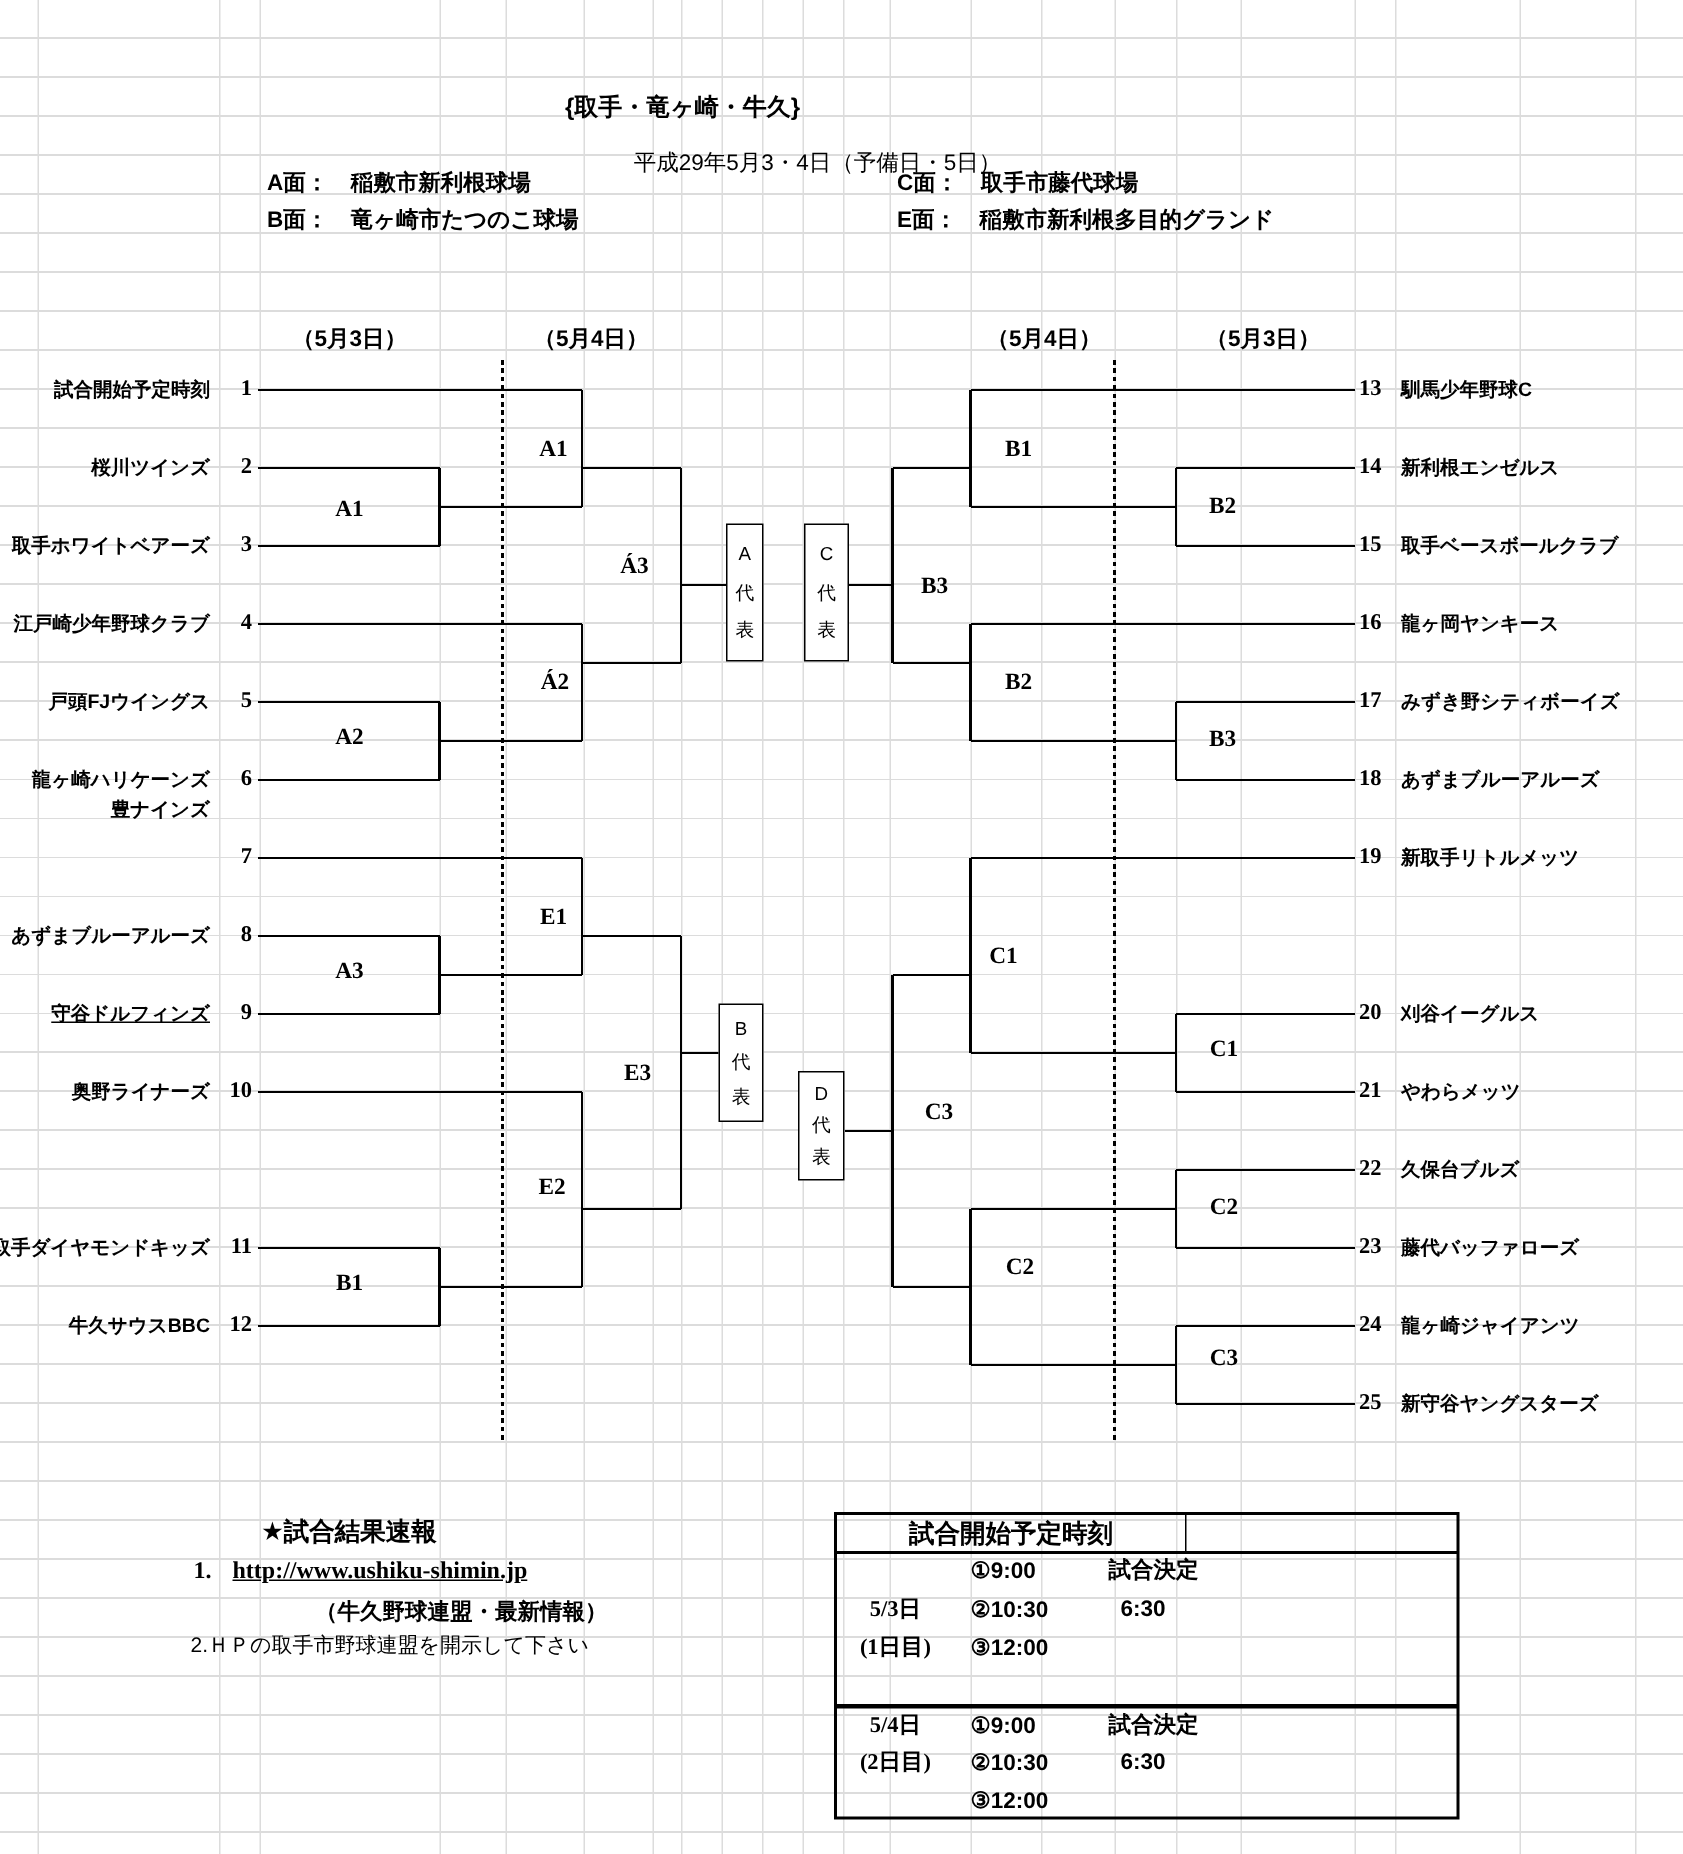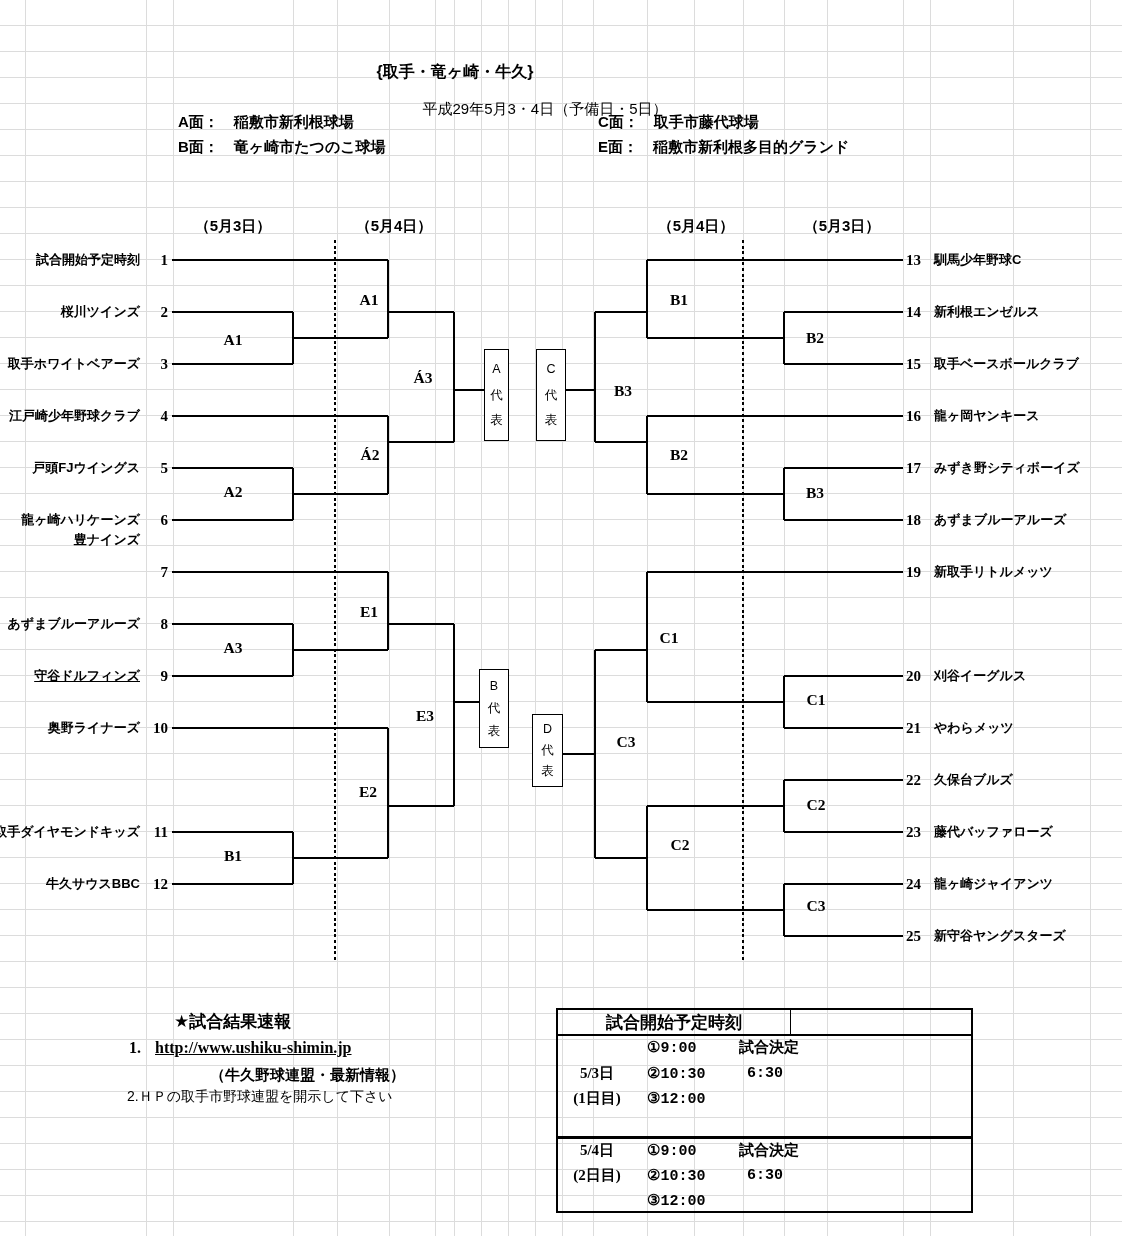--- a/index.html
+++ b/index.html
@@ -34,21 +34,21 @@
   .res-item2{font-size:14px;font-weight:500;z-index:3;}
   #sched{position:absolute;left:556px;top:1008px;width:417px;height:205px;
     border:2.5px solid #000;box-sizing:border-box;background:transparent;z-index:3;}
   .sc{position:absolute;white-space:nowrap;}
   .sc-title{font-size:17px;font-weight:bold;}
   .sc-head{position:absolute;left:0;top:0;width:232px;height:24px;border-right:1.5px solid #000;
     display:flex;align-items:center;justify-content:center;}
   .sc-hr1{position:absolute;left:-1px;right:-1px;top:24px;height:2px;background:#000;}
   .sc-hr2{position:absolute;left:-1px;right:-1px;top:126px;height:3px;background:#000;}
   .sc-date{font-family:"Liberation Serif","DejaVu Serif",serif;font-size:15px;font-weight:600;}
-  .sc-time{font-family:Liberation Mono, monospace;font-size:15px;font-weight:700;}
+  .sc-time{font-family:Liberation Sans, sans-serif;font-size:15px;font-weight:700;}
   .sc-dec{font-size:15px;font-weight:bold;}
 </style>
 </head>
 <body>
 
 <div id="sheet">
 
   <svg id="bracket-svg" width="1122" height="1236" viewBox="0 0 1122 1236">
       <line x1="293" y1="312" x2="293" y2="364"></line>
       <line x1="293" y1="468" x2="293" y2="520"></line>

